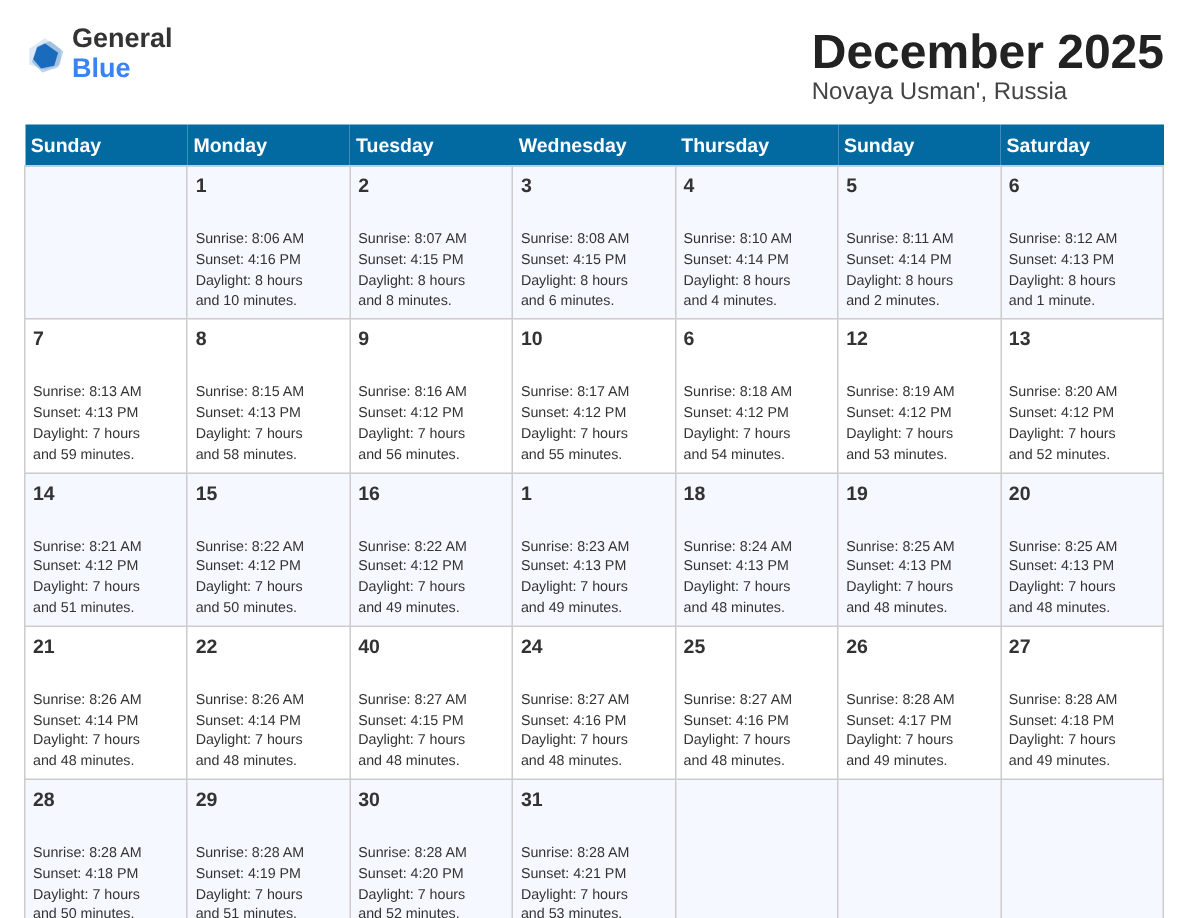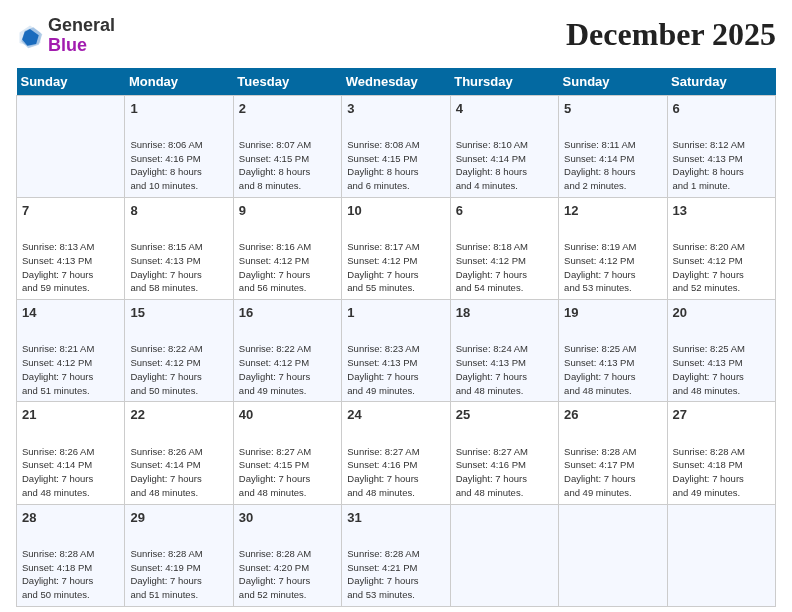--- a/index.html
+++ b/index.html
@@ -20,28 +20,27 @@
       display: flex;
       align-items: center;
       gap: 4px;
     }
     .logo-text {
       font-size: 18px;
       font-weight: bold;
       line-height: 1.1;
     }
     .logo-general { color: #333; }
-    .logo-blue { color: #a21caf; }
+    .logo-blue { color: #3b82f6; }
     .logo-icon {
       width: 28px;
       height: 28px;
     }
     .title-block {
       text-align: left;
-      font-family: Liberation Serif, serif;
     }
     .month-year {
       font-size: 32px;
       font-weight: bold;
       color: #222;
     }
     .location {
       font-size: 16px;
       color: #444;
     }
@@ -99,20 +98,21 @@
       <polygon points="20,6 30,14 26,26 14,30 6,22 10,10" fill="#1a6bbd" opacity="0.3"></polygon>
       <polygon points="16,8 26,15 23,25 13,27 7,20 10,11" fill="#1a6bbd"></polygon>
     </svg>
     <div>
       <div class="logo-text"><span class="logo-general">General</span></div>
       <div class="logo-text"><span class="logo-blue">Blue</span></div>
     </div>
   </div>
   <div class="title-block">
     <div class="month-year">December 2025</div>
+    <div class="location">Novaya Usman', Russia</div>
   </div>
 </div>
 
 <table>
   <thead>
     <tr>
     <th>Sunday</th>
         <th>Monday</th>
         <th>Tuesday</th>
         <th>Wednesday</th>

